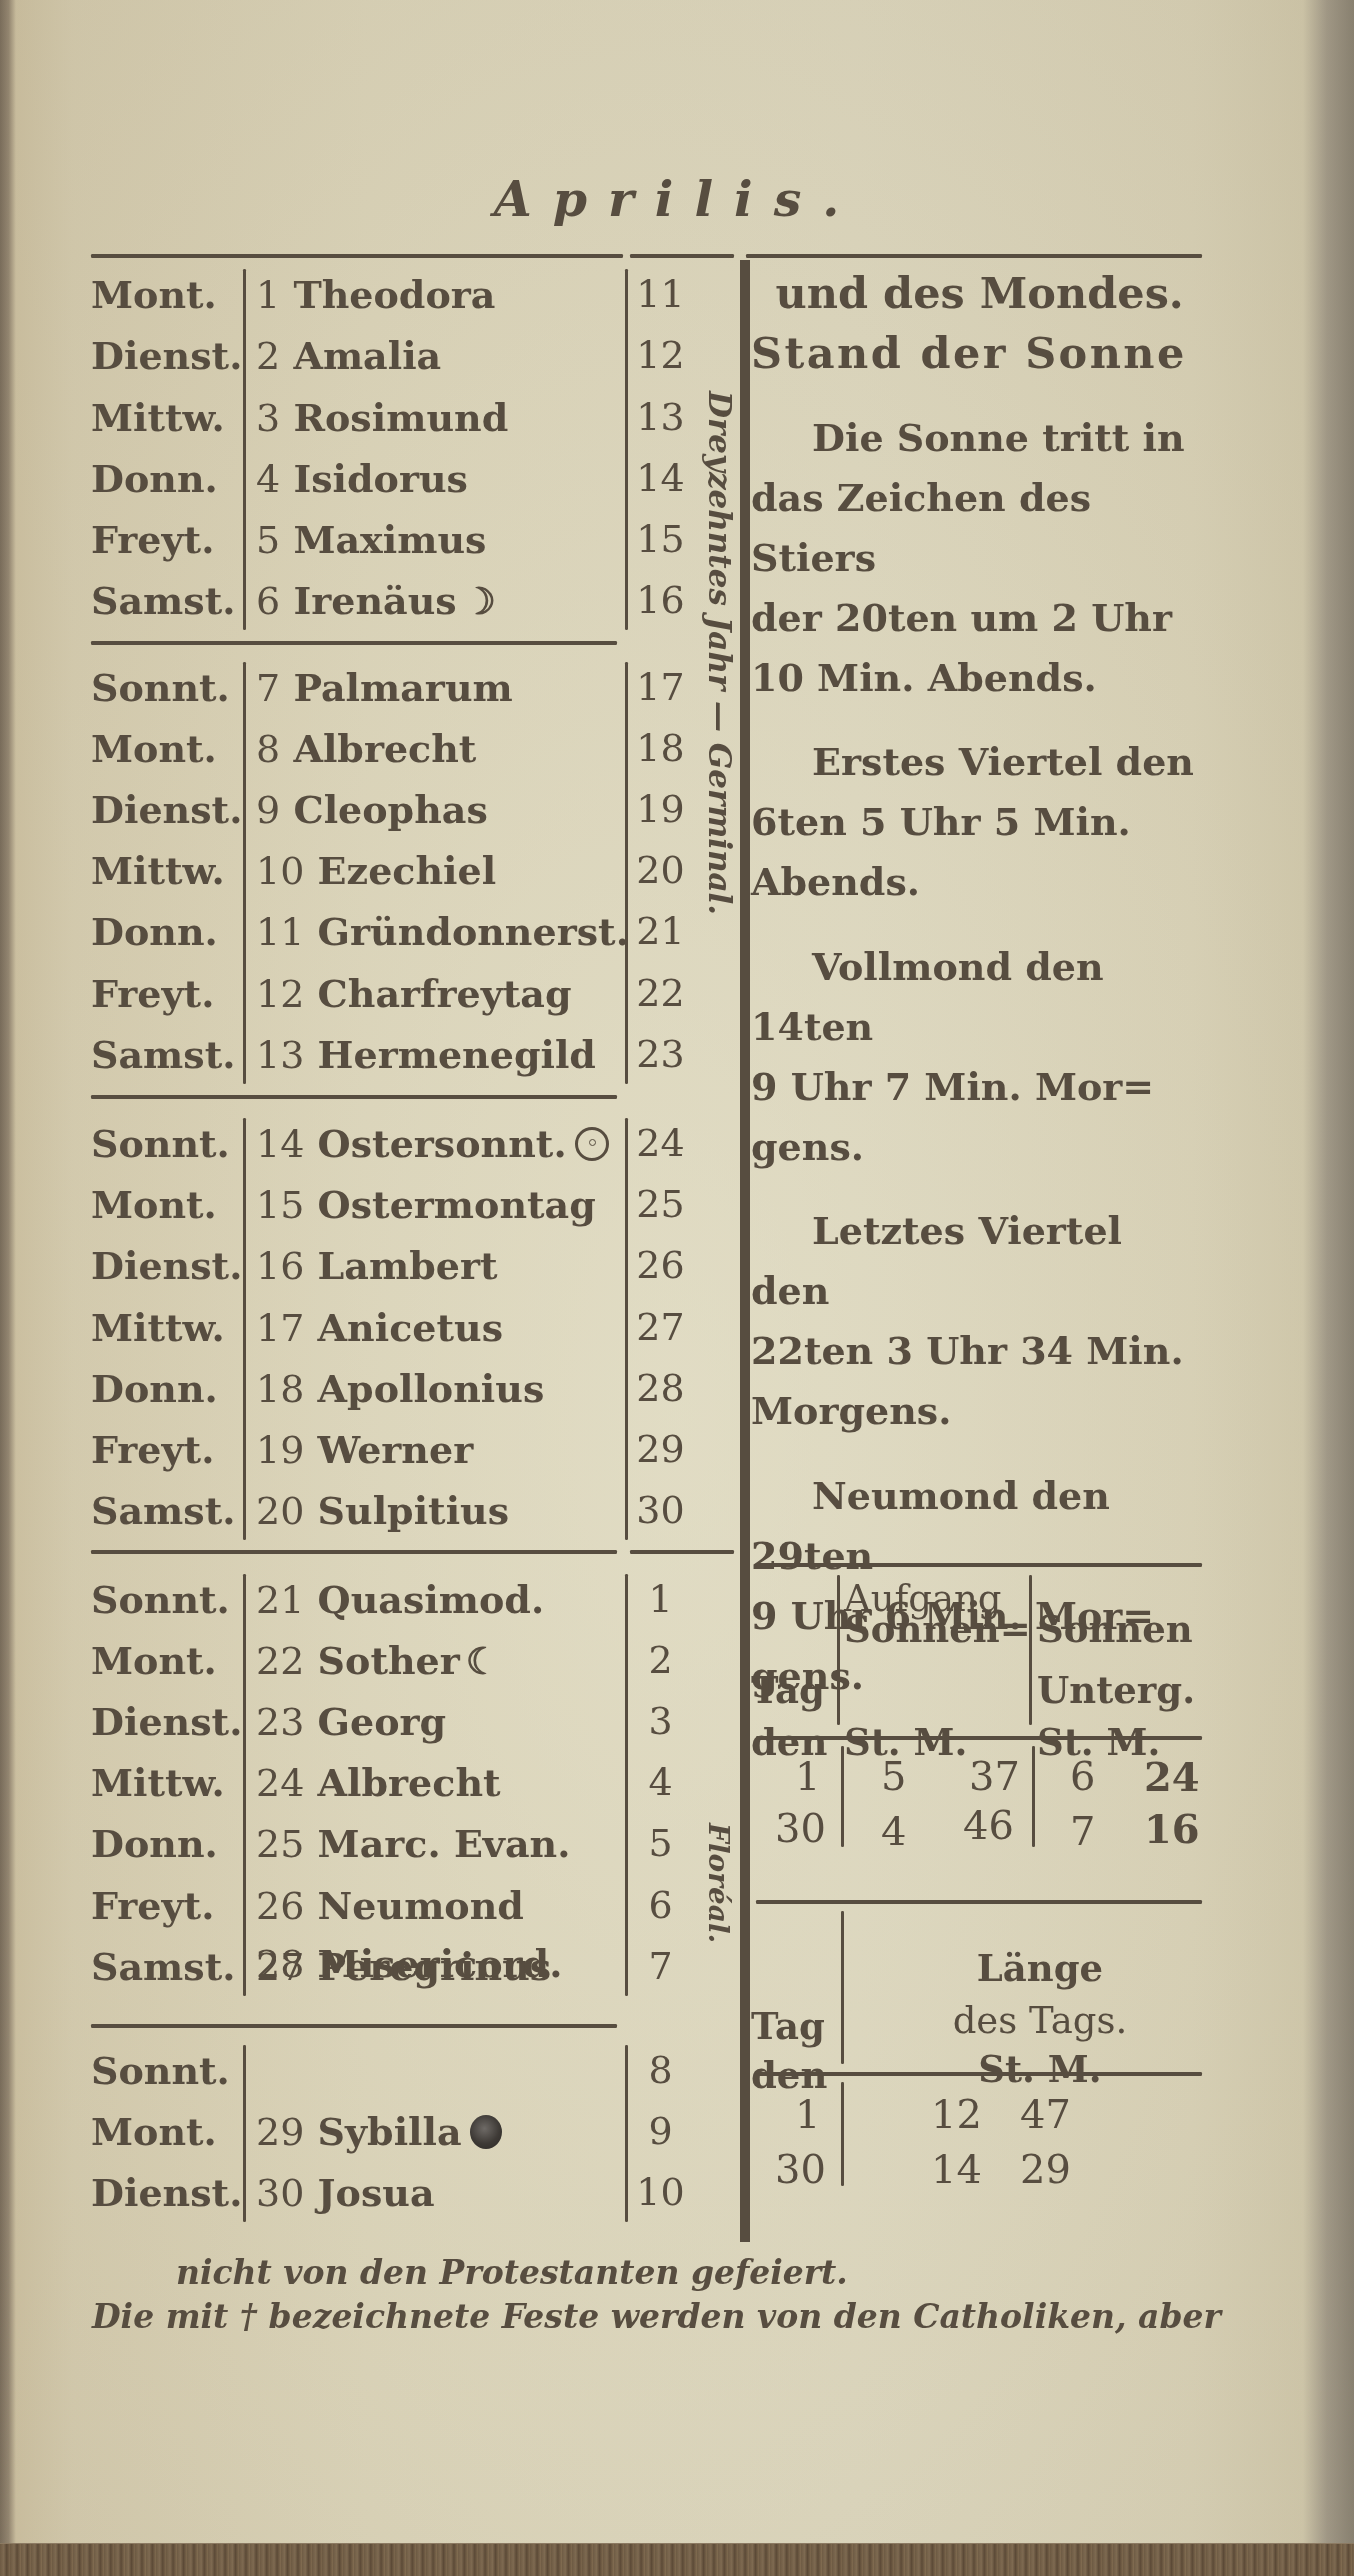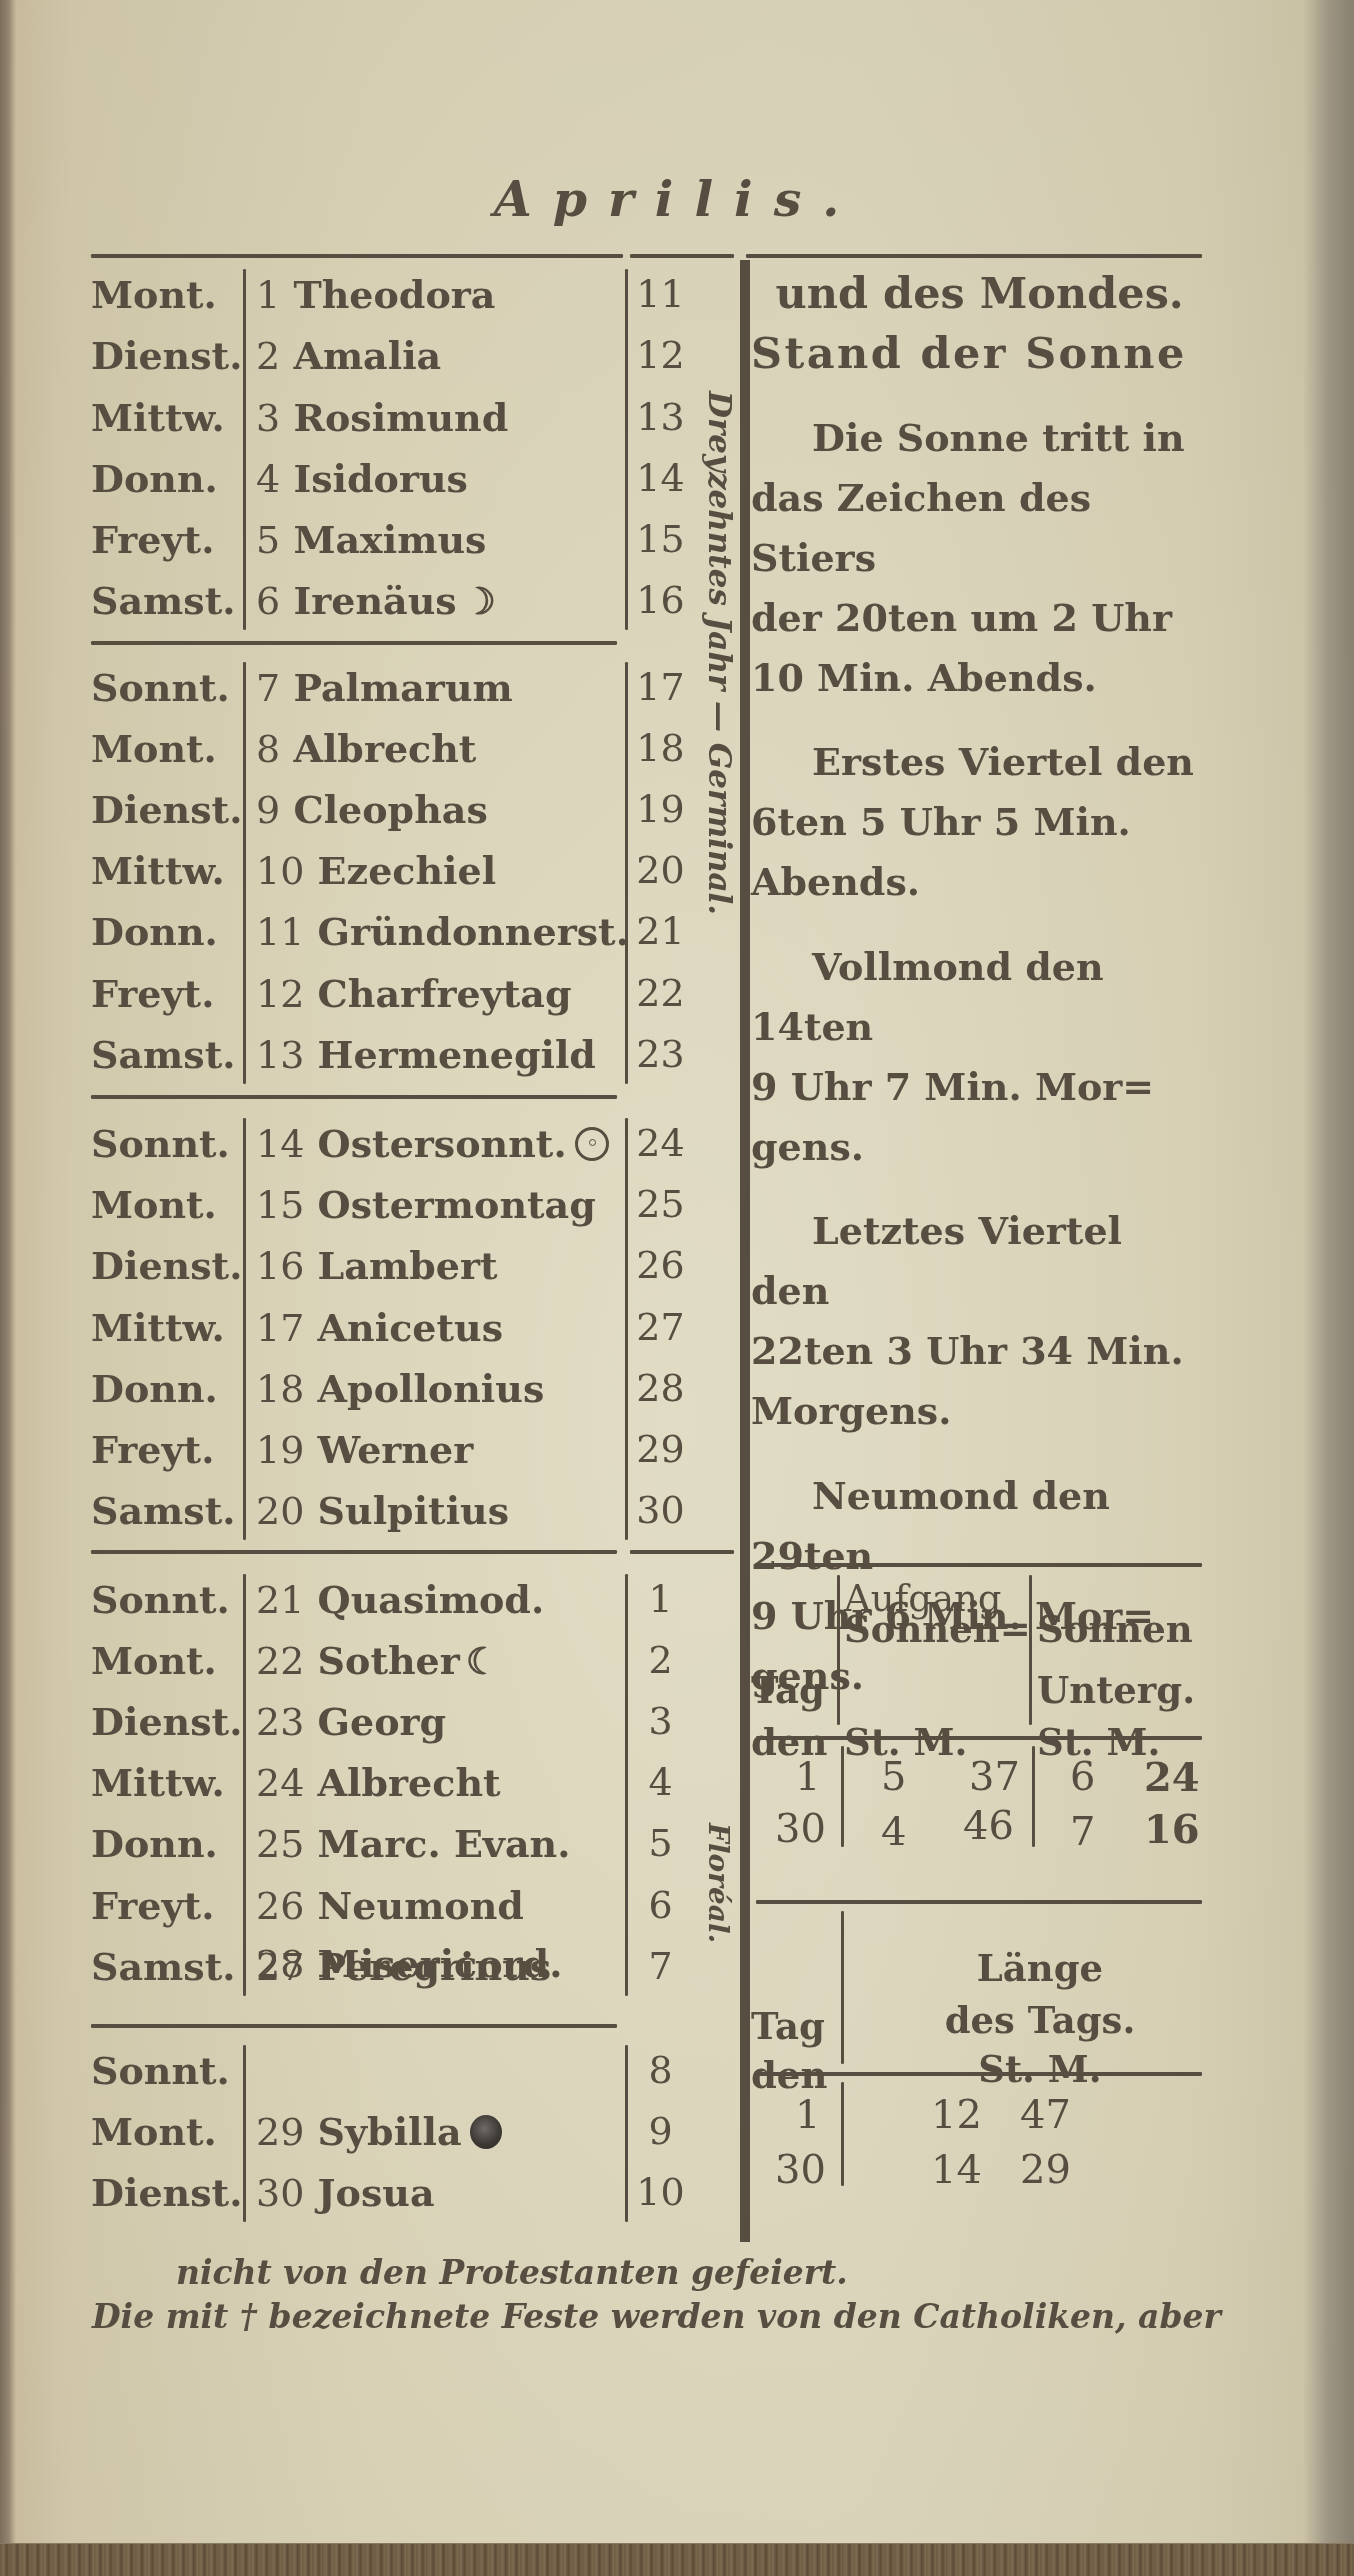--- a/index.html
+++ b/index.html
@@ -235,21 +235,21 @@
   <div class="tbl-num ink" style="left:1070px; top:1801px;">7</div>
   <div class="tbl-num ink" style="left:1144px; top:1798px; font-weight:bold;">16</div>
 
   <div class="rule" style="left:756px; top:1900px; width:446px;"></div>
 </div>
 
 <div>
   <div class="vrule" style="left:841px; top:1911px; height:153px;"></div>
   <div class="tbl-cell ink" style="left:887px; width:306px; text-align:center; top:1911px; font-weight:bold;">Länge</div>
   <div class="tbl-cell ink" style="left:751px; top:1969px; font-weight:bold;">Tag</div>
-  <div class="tbl-cell ink" style="left:887px; width:306px; text-align:center; top:1963px; font-weight:bold;">des Tags.</div>
+  <div class="tbl-cell ink" style="left:887px; width:306px; text-align:center; top:1963px; font-weight:normal;">des Tags.</div>
   <div class="tbl-cell ink" style="left:751px; top:2018px; font-weight:bold;">den</div>
   <div class="tbl-cell ink" style="left:887px; width:306px; text-align:center; top:2012px; font-weight:bold;">St.  M.</div>
 
   <div class="rule" style="left:756px; top:2072px; width:446px;"></div>
   <div class="vrule" style="left:841px; top:2082px; height:104px;"></div>
 
   <div class="tbl-num ink" style="left:795px; top:2084px;">1</div>
   <div class="tbl-num ink" style="left:931px; top:2084px;">12</div>
   <div class="tbl-num ink" style="left:1020px; top:2084px;">47</div>
 

